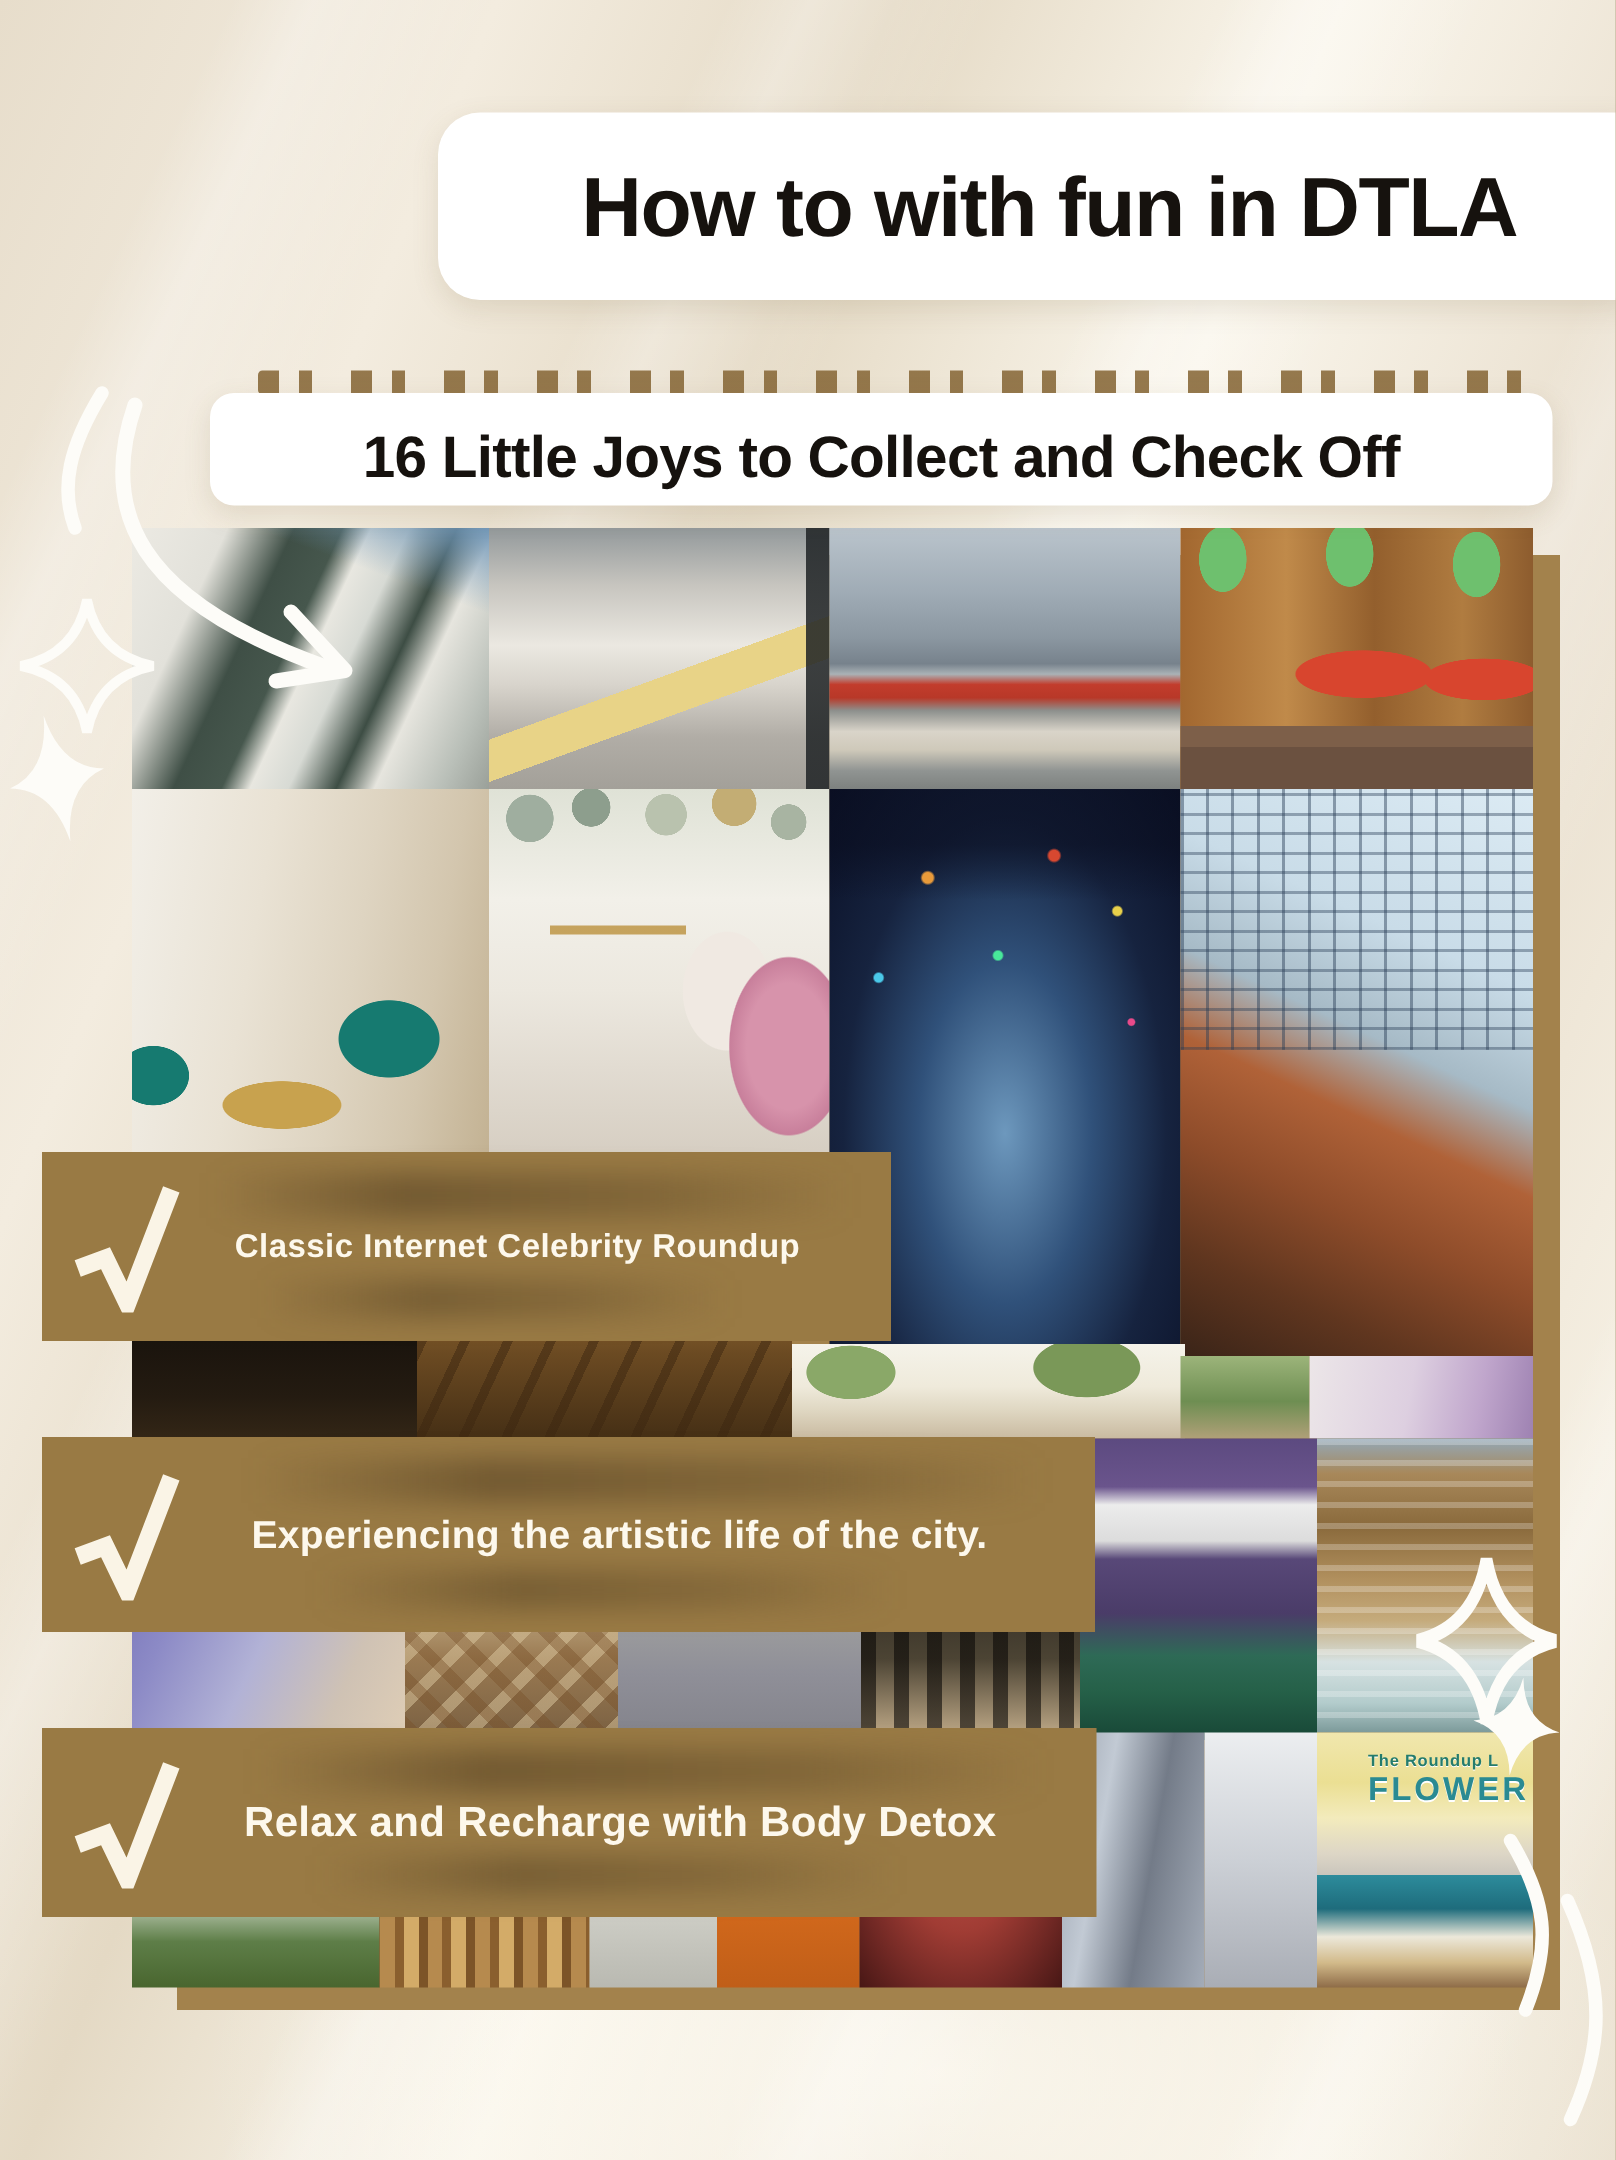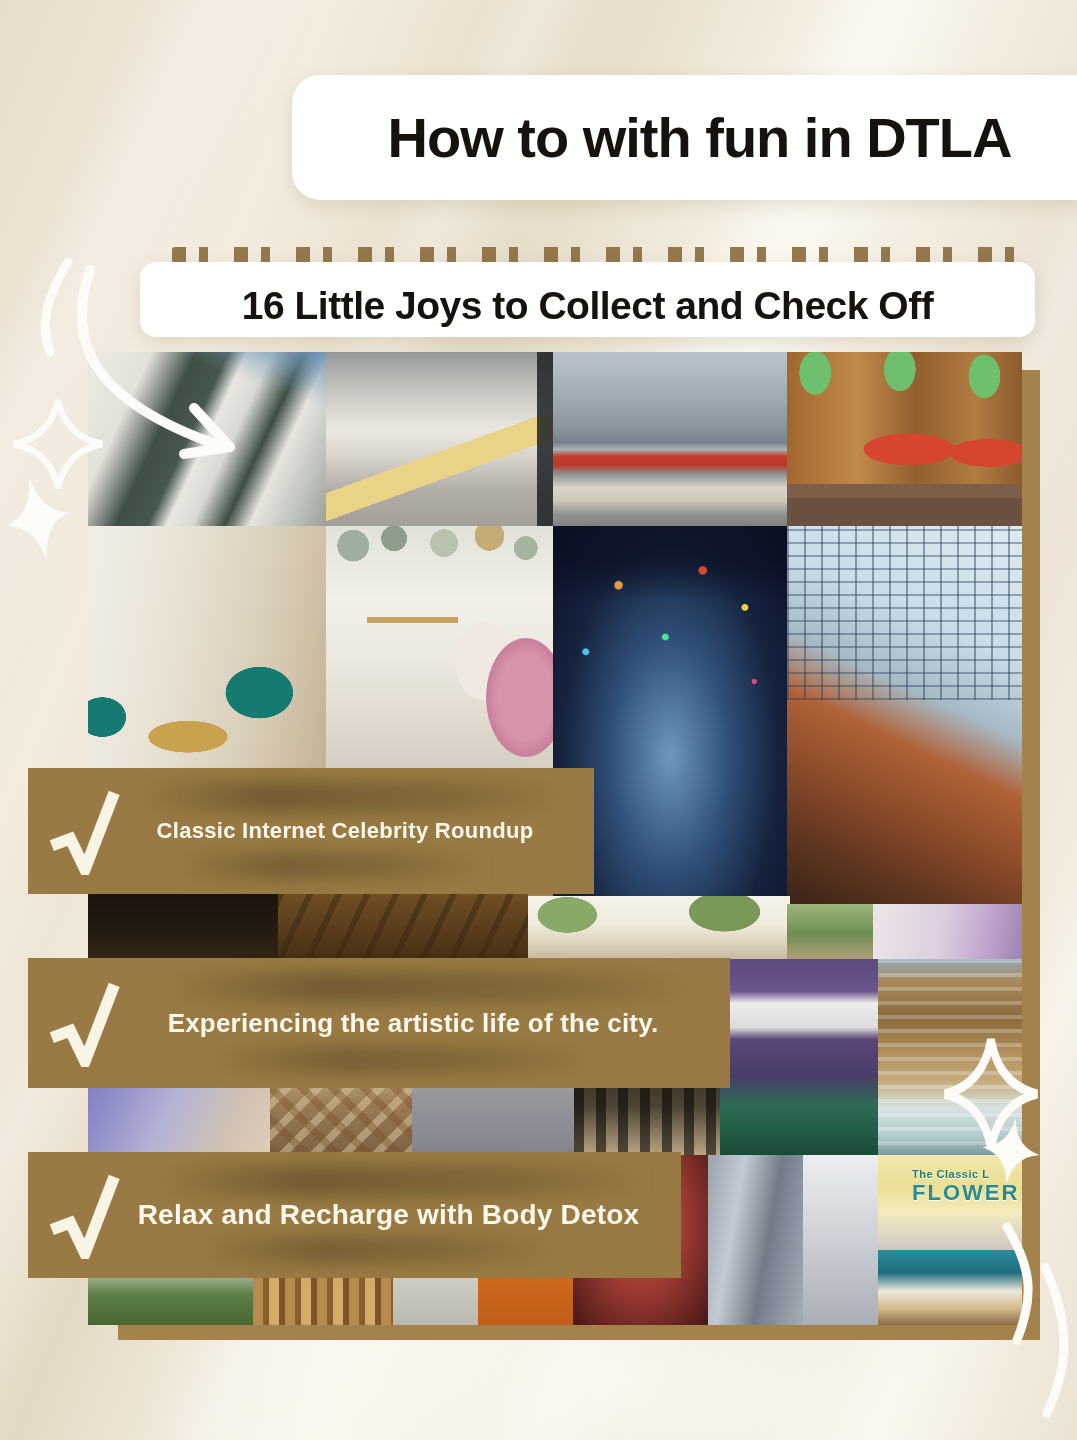--- a/index.html
+++ b/index.html
@@ -33,21 +33,21 @@
   .banner::before{content:"";position:absolute;top:14px;left:20%;right:5%;height:30px;filter:blur(8px);
     background:linear-gradient(90deg, rgba(0,0,0,0) 0%, rgba(70,52,28,.45) 30%, rgba(96,74,40,.40) 70%, rgba(0,0,0,0) 100%);}
   .banner::after{content:"";position:absolute;bottom:15px;left:26%;width:55%;height:26px;filter:blur(8px);
     background:linear-gradient(90deg, rgba(0,0,0,0) 0%, rgba(74,56,30,.42) 35%, rgba(96,74,40,.35) 70%, rgba(0,0,0,0) 100%);}
   .banner .check{flex:0 0 auto;margin-left:16px;position:relative;z-index:2;}
   .banner .label{flex:1;text-align:center;font-weight:700;position:relative;z-index:2;padding-right:26px;white-space:nowrap;}
   .banner-1{left:28px;top:768px;width:566px;height:126px;}
   .banner-1 .label{font-size:22px;letter-spacing:.3px;}
   .banner-2{left:28px;top:958px;width:702px;height:130px;}
   .banner-2 .label{font-size:26px;letter-spacing:.2px;}
-  .banner-3{left:28px;top:1152px;width:653px;height:126px;}
+  .banner-3{left:28px;top:1152px;width:703px;height:126px;}
   .banner-3 .label{font-size:28px;letter-spacing:.2px;}
   
   .flower-sign{position:absolute;left:878px;top:1168px;width:144px;z-index:4;text-align:left;padding-left:34px;box-sizing:border-box;}
   .flower-sign .l1{display:block;font-size:11px;font-weight:700;color:#257c6c;letter-spacing:.5px;text-shadow:0 1px 0 #fff;}
   .flower-sign .l2{display:block;font-size:22px;font-weight:700;color:#2a8a92;letter-spacing:2px;text-shadow:0 1px 0 #fff;}
   
   .decor{position:absolute;z-index:8;pointer-events:none;}
   svg{display:block;}
 </style>
 </head>
@@ -81,21 +81,21 @@
       <div class="tile" style="left: 88px; top: 1155px; width: 165px; height: 170px; background: linear-gradient(90deg, rgba(0, 0, 0, 0) 0px, rgba(0, 0, 0, 0) 24%, rgb(241, 241, 233) 24%, rgb(241, 241, 233) 38%, rgba(0, 0, 0, 0) 38%) 0px 0px / 100% 72% no-repeat, linear-gradient(rgb(168, 210, 236) 0%, rgb(190, 223, 242) 35%, rgb(230, 236, 226) 60%, rgb(94, 126, 72) 82%, rgb(73, 102, 47) 100%);"></div>
       <div class="tile" style="left: 253px; top: 1155px; width: 140px; height: 170px; background: linear-gradient(rgba(40, 26, 12, 0.45) 0px, rgba(40, 26, 12, 0.45) 14%, rgba(40, 26, 12, 0) 32%), repeating-linear-gradient(90deg, rgb(182, 138, 78) 0px, rgb(182, 138, 78) 10px, rgb(138, 95, 46) 10px, rgb(138, 95, 46) 16px, rgb(211, 171, 104) 16px, rgb(211, 171, 104) 26px, rgb(124, 84, 40) 26px, rgb(124, 84, 40) 32px);"></div>
       <div class="tile" style="left: 393px; top: 1155px; width: 85px; height: 170px; background: linear-gradient(rgb(236, 236, 230) 0%, rgb(220, 220, 212) 50%, rgb(185, 185, 177) 100%);"></div>
       <div class="tile" style="left: 478px; top: 1155px; width: 95px; height: 170px; background: linear-gradient(rgb(238, 138, 50) 0%, rgb(224, 113, 31) 45%, rgb(192, 94, 24) 100%);"></div>
       <div class="tile" style="left: 573px; top: 1155px; width: 135px; height: 170px; background: radial-gradient(at 50% 40%, rgb(192, 85, 74) 0%, rgb(160, 60, 52) 45%, rgb(112, 40, 36) 75%, rgb(71, 23, 21) 100%);"></div>
       <div class="tile" style="left: 708px; top: 1155px; width: 95px; height: 170px; background: linear-gradient(100deg, rgb(154, 162, 174) 0%, rgb(194, 202, 212) 30%, rgb(115, 123, 136) 60%, rgb(164, 172, 184) 100%);"></div>
       <div class="tile" style="left: 803px; top: 1155px; width: 75px; height: 170px; background: linear-gradient(rgb(236, 238, 240) 0%, rgb(204, 208, 214) 50%, rgb(169, 173, 181) 100%);"></div>
     </div>
 
   <div class="flower-sign">
-    <span class="l1">The Classic L</span>
+    <span class="l1">The Roundup L</span>
     <span class="l2">FLOWER</span>
   </div>
 
   <div class="peek"></div>
 
   <div class="card title-card">
     <div class="t">How to with fun in DTLA</div>
   </div>
 
   <div class="card subtitle-card">

